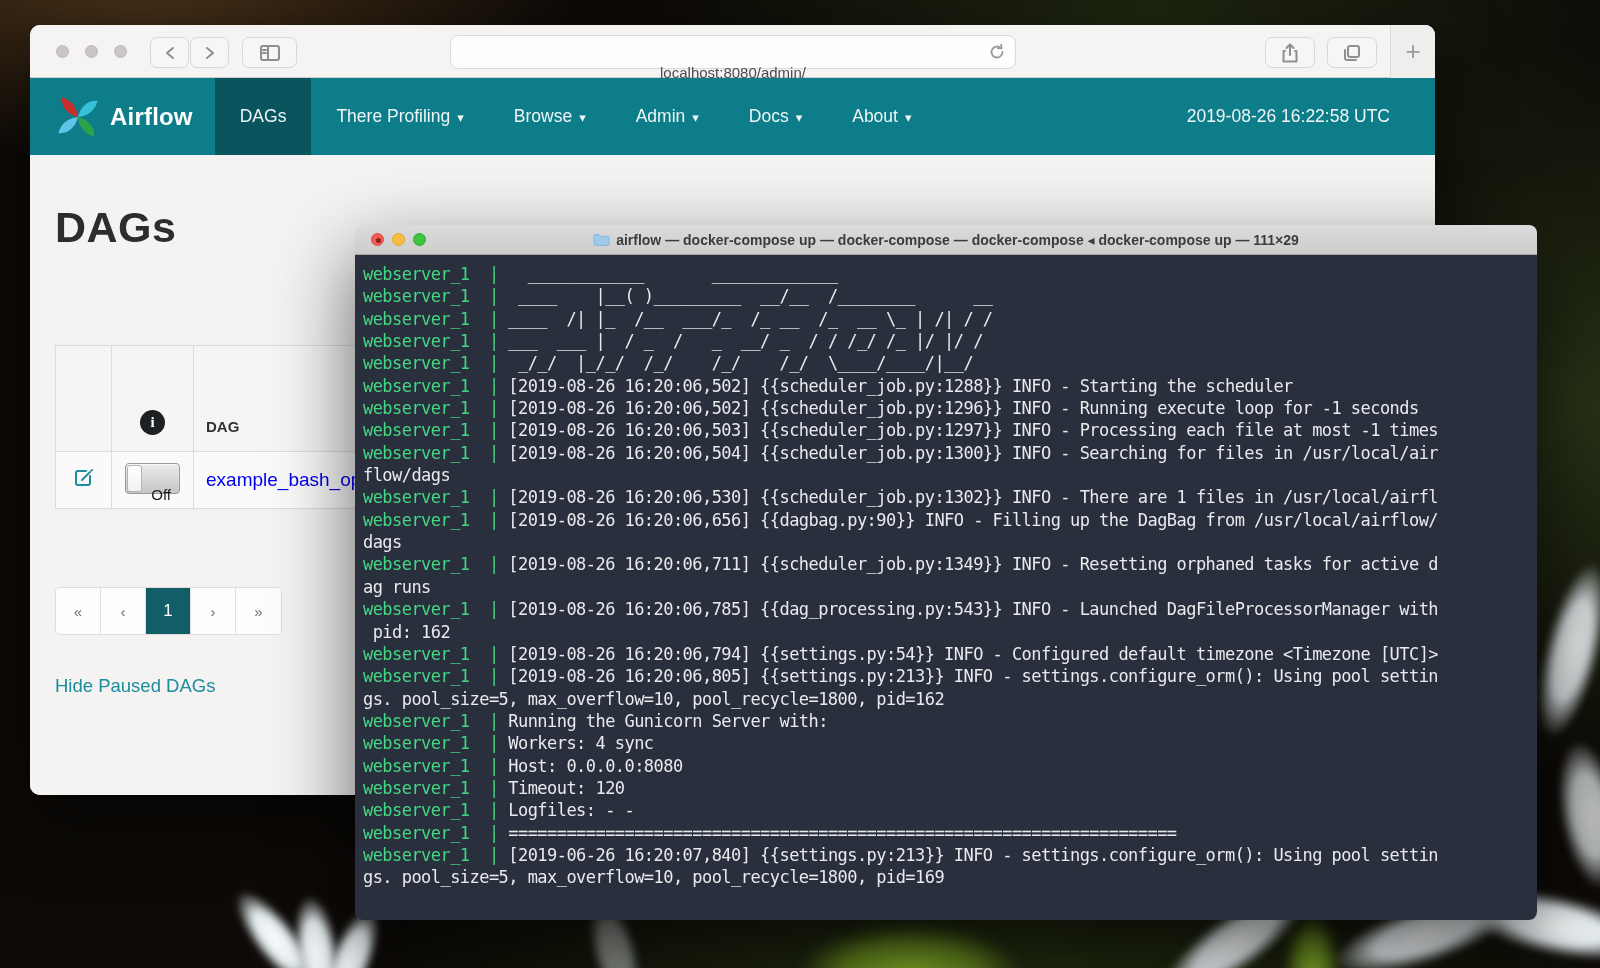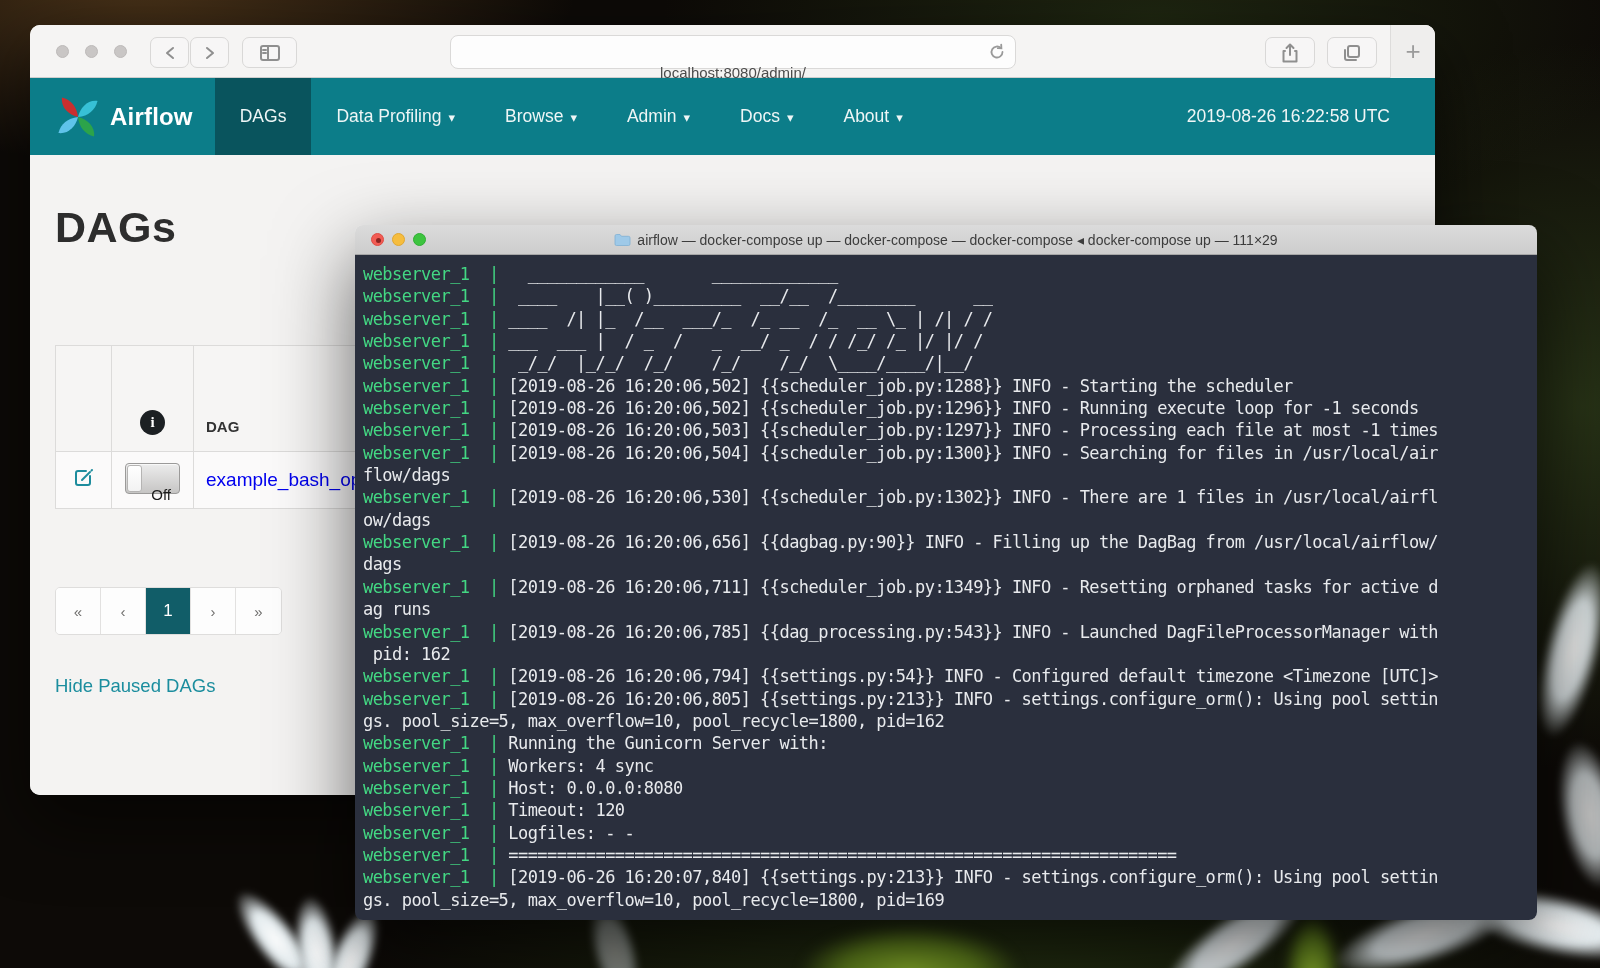--- a/index.html
+++ b/index.html
@@ -72,21 +72,21 @@
   .page-btn { width:45px; height:46px; background:#fdfdfd; border-right:1px solid #e2e1e0;
     display:flex; align-items:center; justify-content:center; font-size:15px; color:#6f6e6d; cursor:pointer; }
   .page-btn:last-child { border-right:none; }
   .page-btn.active { background:#115d68; color:#fff; font-size:17px; }
   .hide-paused { position:absolute; left:25px; top:520px; color:#1b8d9e; font-size:18.5px; cursor:pointer; }
 
   
   .terminal { position:absolute; left:355px; top:225px; width:1182px; height:695px;
     border-radius:8px; box-shadow:0 30px 80px rgba(0,0,0,.6); }
   .t-titlebar { height:30px; background:linear-gradient(#dbdbdb,#cdcdcd); border-bottom:1px solid #a6a6a6;
-    border-radius:8px 8px 0 0; position:relative; display:flex; align-items:center; justify-content:center; }
+    border-radius:8px 8px 0 0; position:relative; display:flex; align-items:center; justify-content:center;font-weight:bold; }
   .t-lights { position:absolute; left:16px; top:8px; display:flex; gap:8px; }
   .t-light { width:13px; height:13px; border-radius:50%; }
   .t-red { background:#f25c54; border:1px solid #de4b44; position:relative; }
   .t-red::after { content:""; position:absolute; left:4px; top:4px; width:5px; height:5px; border-radius:50%; background:#8a2420; }
   .t-yellow { background:#f6bd3e; border:1px solid #e0a731; }
   .t-green { background:#3dc43f; border:1px solid #2fae34; }
   .t-title { display:flex; align-items:center; gap:6px; font-size:14px; color:#3c3c3c; }
   .t-body { height:665px; background:#2a2f3d; border-radius:0 0 8px 8px; padding:8px 0 0 8px; overflow:hidden; }
   .t-row { font-family:"DejaVu Sans Mono",monospace; font-size:17px; line-height:22.35px;
     white-space:pre; color:#e8eaed; letter-spacing:-0.55px; }
@@ -175,21 +175,21 @@
           <path d="M20 20 C 18 28, 12 35, 3 34 C 5 26, 11 21, 20 20 Z" fill="#5fc3ea"></path>
         </g>
       </svg>
       <span class="brand-name">Airflow</span>
     </div>
     <div class="nav-items">
       <div class="nav-item active">
         <span>DAGs</span>
       </div>
       <div class="nav-item">
-        <span>Data Profiling</span>
+        <span>There Profiling</span>
         <span class="caret">▾</span>
       </div>
       <div class="nav-item">
         <span>Browse</span>
         <span class="caret">▾</span>
       </div>
       <div class="nav-item">
         <span>Admin</span>
         <span class="caret">▾</span>
       </div>
@@ -269,21 +269,20 @@
       <div class="t-row"><span class="pfx">webserver_1  | </span><span> ____    |__( )_________  __/__  /________      __</span></div>
       <div class="t-row"><span class="pfx">webserver_1  | </span><span>____  /| |_  /__  ___/_  /_ __  /_  __ \_ | /| / /</span></div>
       <div class="t-row"><span class="pfx">webserver_1  | </span><span>___  ___ |  / _  /   _  __/ _  / / /_/ /_ |/ |/ /</span></div>
       <div class="t-row"><span class="pfx">webserver_1  | </span><span> _/_/  |_/_/  /_/    /_/    /_/  \____/____/|__/</span></div>
       <div class="t-row"><span class="pfx">webserver_1  | </span><span>[2019-08-26 16:20:06,502] {{scheduler_job.py:1288}} INFO - Starting the scheduler</span></div>
       <div class="t-row"><span class="pfx">webserver_1  | </span><span>[2019-08-26 16:20:06,502] {{scheduler_job.py:1296}} INFO - Running execute loop for -1 seconds</span></div>
       <div class="t-row"><span class="pfx">webserver_1  | </span><span>[2019-08-26 16:20:06,503] {{scheduler_job.py:1297}} INFO - Processing each file at most -1 times</span></div>
       <div class="t-row"><span class="pfx">webserver_1  | </span><span>[2019-08-26 16:20:06,504] {{scheduler_job.py:1300}} INFO - Searching for files in /usr/local/air</span></div>
       <div class="t-row"><span class="pfx"></span><span>flow/dags</span></div>
       <div class="t-row"><span class="pfx">webserver_1  | </span><span>[2019-08-26 16:20:06,530] {{scheduler_job.py:1302}} INFO - There are 1 files in /usr/local/airfl</span></div>
-      <div class="t-row"><span class="pfx"></span><span>ow/dags</span></div>
       <div class="t-row"><span class="pfx">webserver_1  | </span><span>[2019-08-26 16:20:06,656] {{dagbag.py:90}} INFO - Filling up the DagBag from /usr/local/airflow/</span></div>
       <div class="t-row"><span class="pfx"></span><span>dags</span></div>
       <div class="t-row"><span class="pfx">webserver_1  | </span><span>[2019-08-26 16:20:06,711] {{scheduler_job.py:1349}} INFO - Resetting orphaned tasks for active d</span></div>
       <div class="t-row"><span class="pfx"></span><span>ag runs</span></div>
       <div class="t-row"><span class="pfx">webserver_1  | </span><span>[2019-08-26 16:20:06,785] {{dag_processing.py:543}} INFO - Launched DagFileProcessorManager with</span></div>
       <div class="t-row"><span class="pfx"></span><span> pid: 162</span></div>
       <div class="t-row"><span class="pfx">webserver_1  | </span><span>[2019-08-26 16:20:06,794] {{settings.py:54}} INFO - Configured default timezone &lt;Timezone [UTC]&gt;</span></div>
       <div class="t-row"><span class="pfx">webserver_1  | </span><span>[2019-08-26 16:20:06,805] {{settings.py:213}} INFO - settings.configure_orm(): Using pool settin</span></div>
       <div class="t-row"><span class="pfx"></span><span>gs. pool_size=5, max_overflow=10, pool_recycle=1800, pid=162</span></div>
       <div class="t-row"><span class="pfx">webserver_1  | </span><span>Running the Gunicorn Server with:</span></div>

